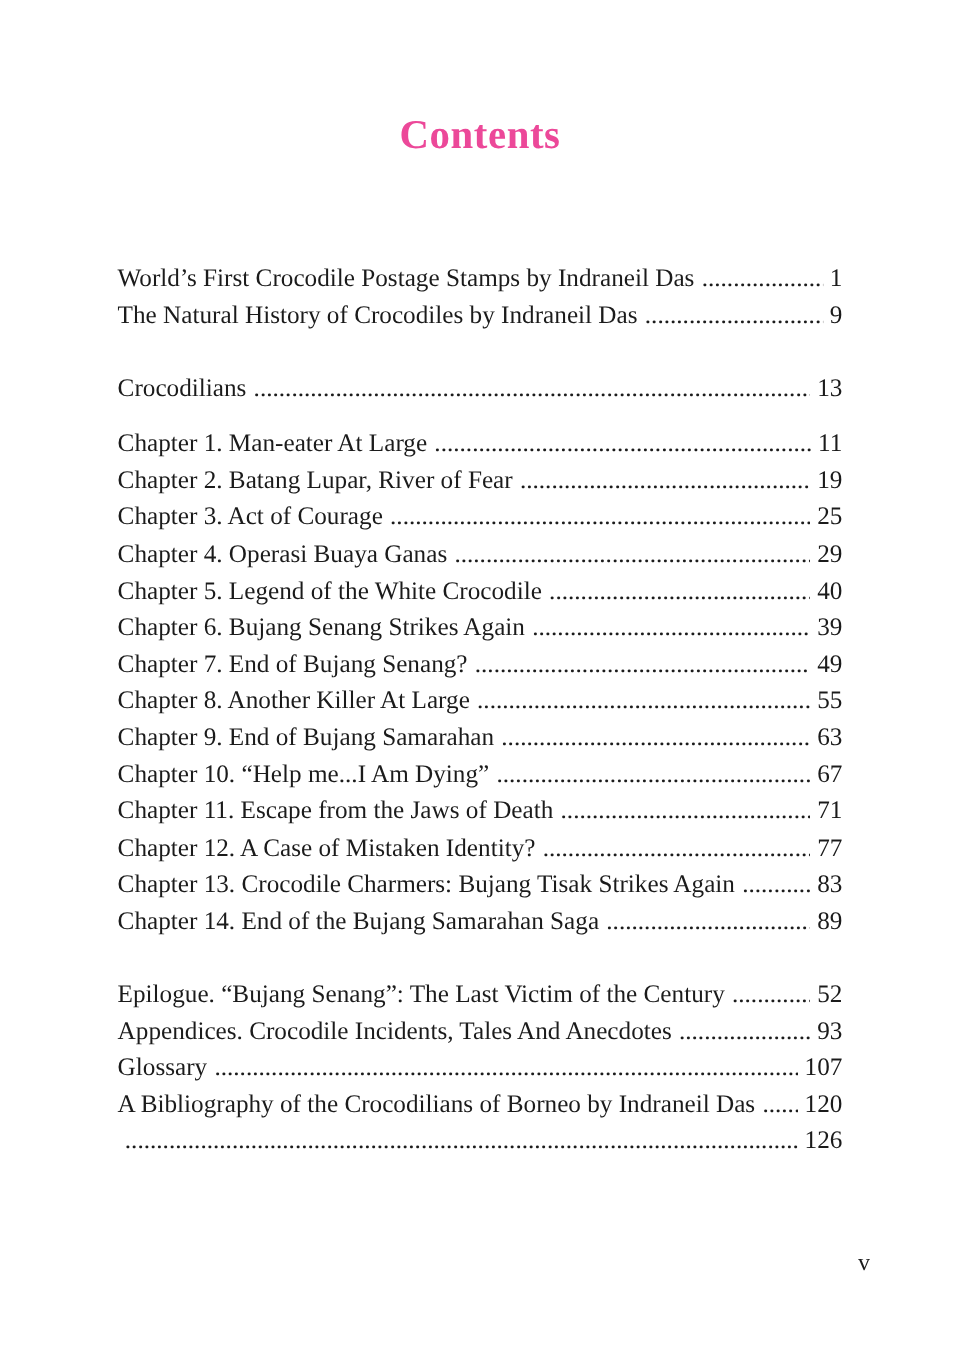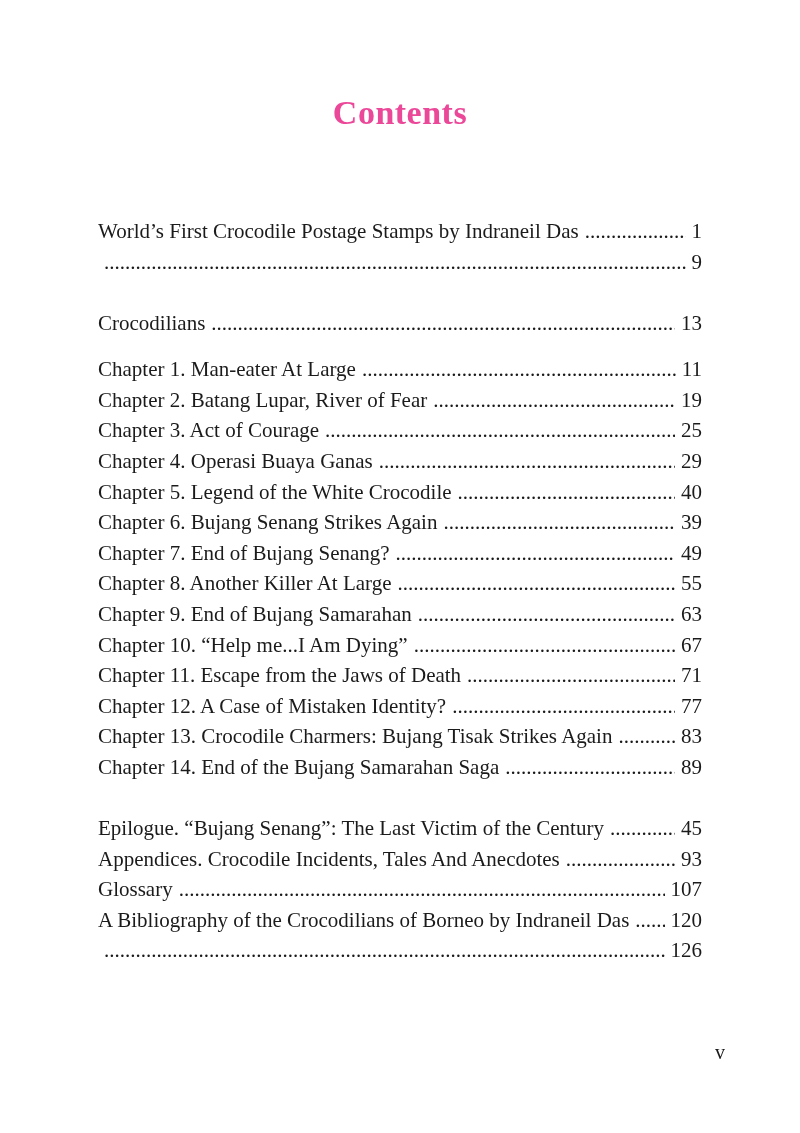--- a/index.html
+++ b/index.html
@@ -68,20 +68,21 @@
 <h1 class="page-title">Contents</h1>
 
 <div class="toc">
     <div class="toc-group">
       <div class="toc-row">
         <span class="toc-label">World’s First Crocodile Postage Stamps by Indraneil Das</span>
         <span class="toc-dots"></span>
         <span class="toc-page">1</span>
       </div>
       <div class="toc-row">
+        <span class="toc-label">The Natural History of Crocodiles by Indraneil Das</span>
         <span class="toc-dots"></span>
         <span class="toc-page">9</span>
       </div>
     </div>
     <div class="toc-group">
       <div class="toc-row">
         <span class="toc-label">Crocodilians</span>
         <span class="toc-dots"></span>
         <span class="toc-page">13</span>
       </div>
@@ -155,21 +156,21 @@
       <div class="toc-row">
         <span class="toc-label">Chapter 14. End of the Bujang Samarahan Saga</span>
         <span class="toc-dots"></span>
         <span class="toc-page">89</span>
       </div>
     </div>
     <div class="toc-group">
       <div class="toc-row">
         <span class="toc-label">Epilogue. “Bujang Senang”: The Last Victim of the Century</span>
         <span class="toc-dots"></span>
-        <span class="toc-page">45</span>
+        <span class="toc-page">52</span>
       </div>
       <div class="toc-row">
         <span class="toc-label">Appendices. Crocodile Incidents, Tales And Anecdotes</span>
         <span class="toc-dots"></span>
         <span class="toc-page">93</span>
       </div>
       <div class="toc-row">
         <span class="toc-label">Glossary</span>
         <span class="toc-dots"></span>
         <span class="toc-page">107</span>

